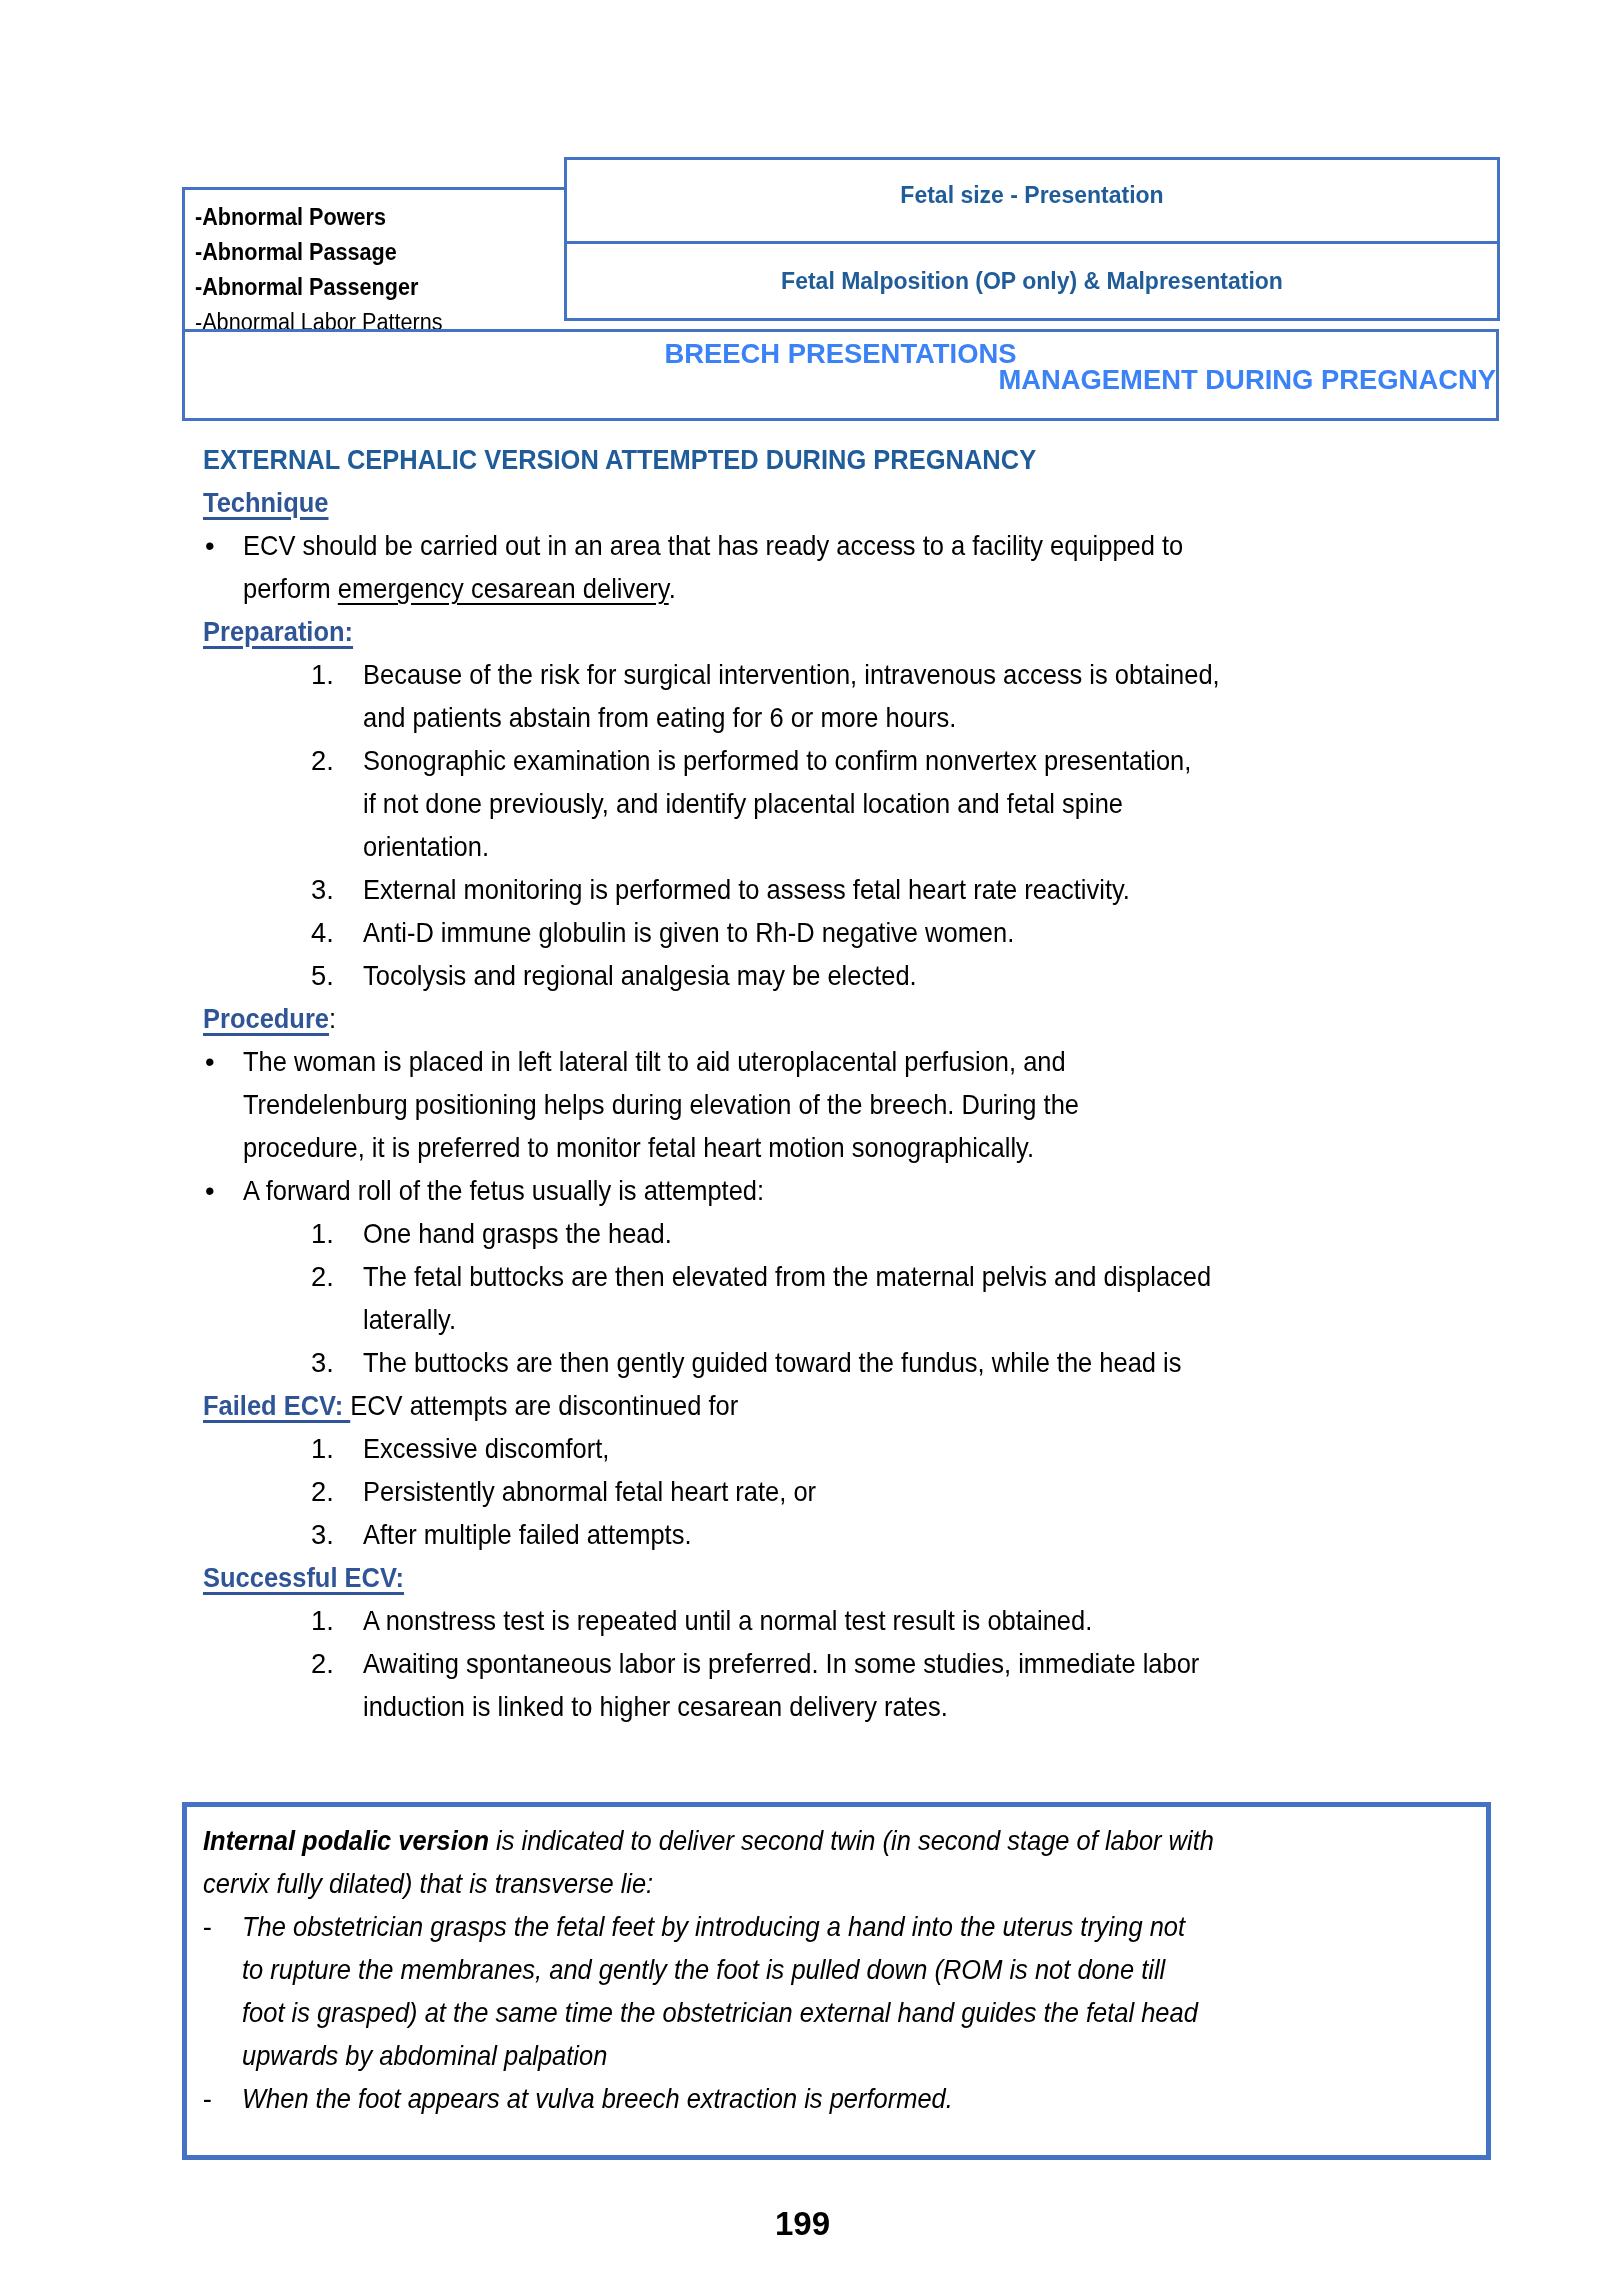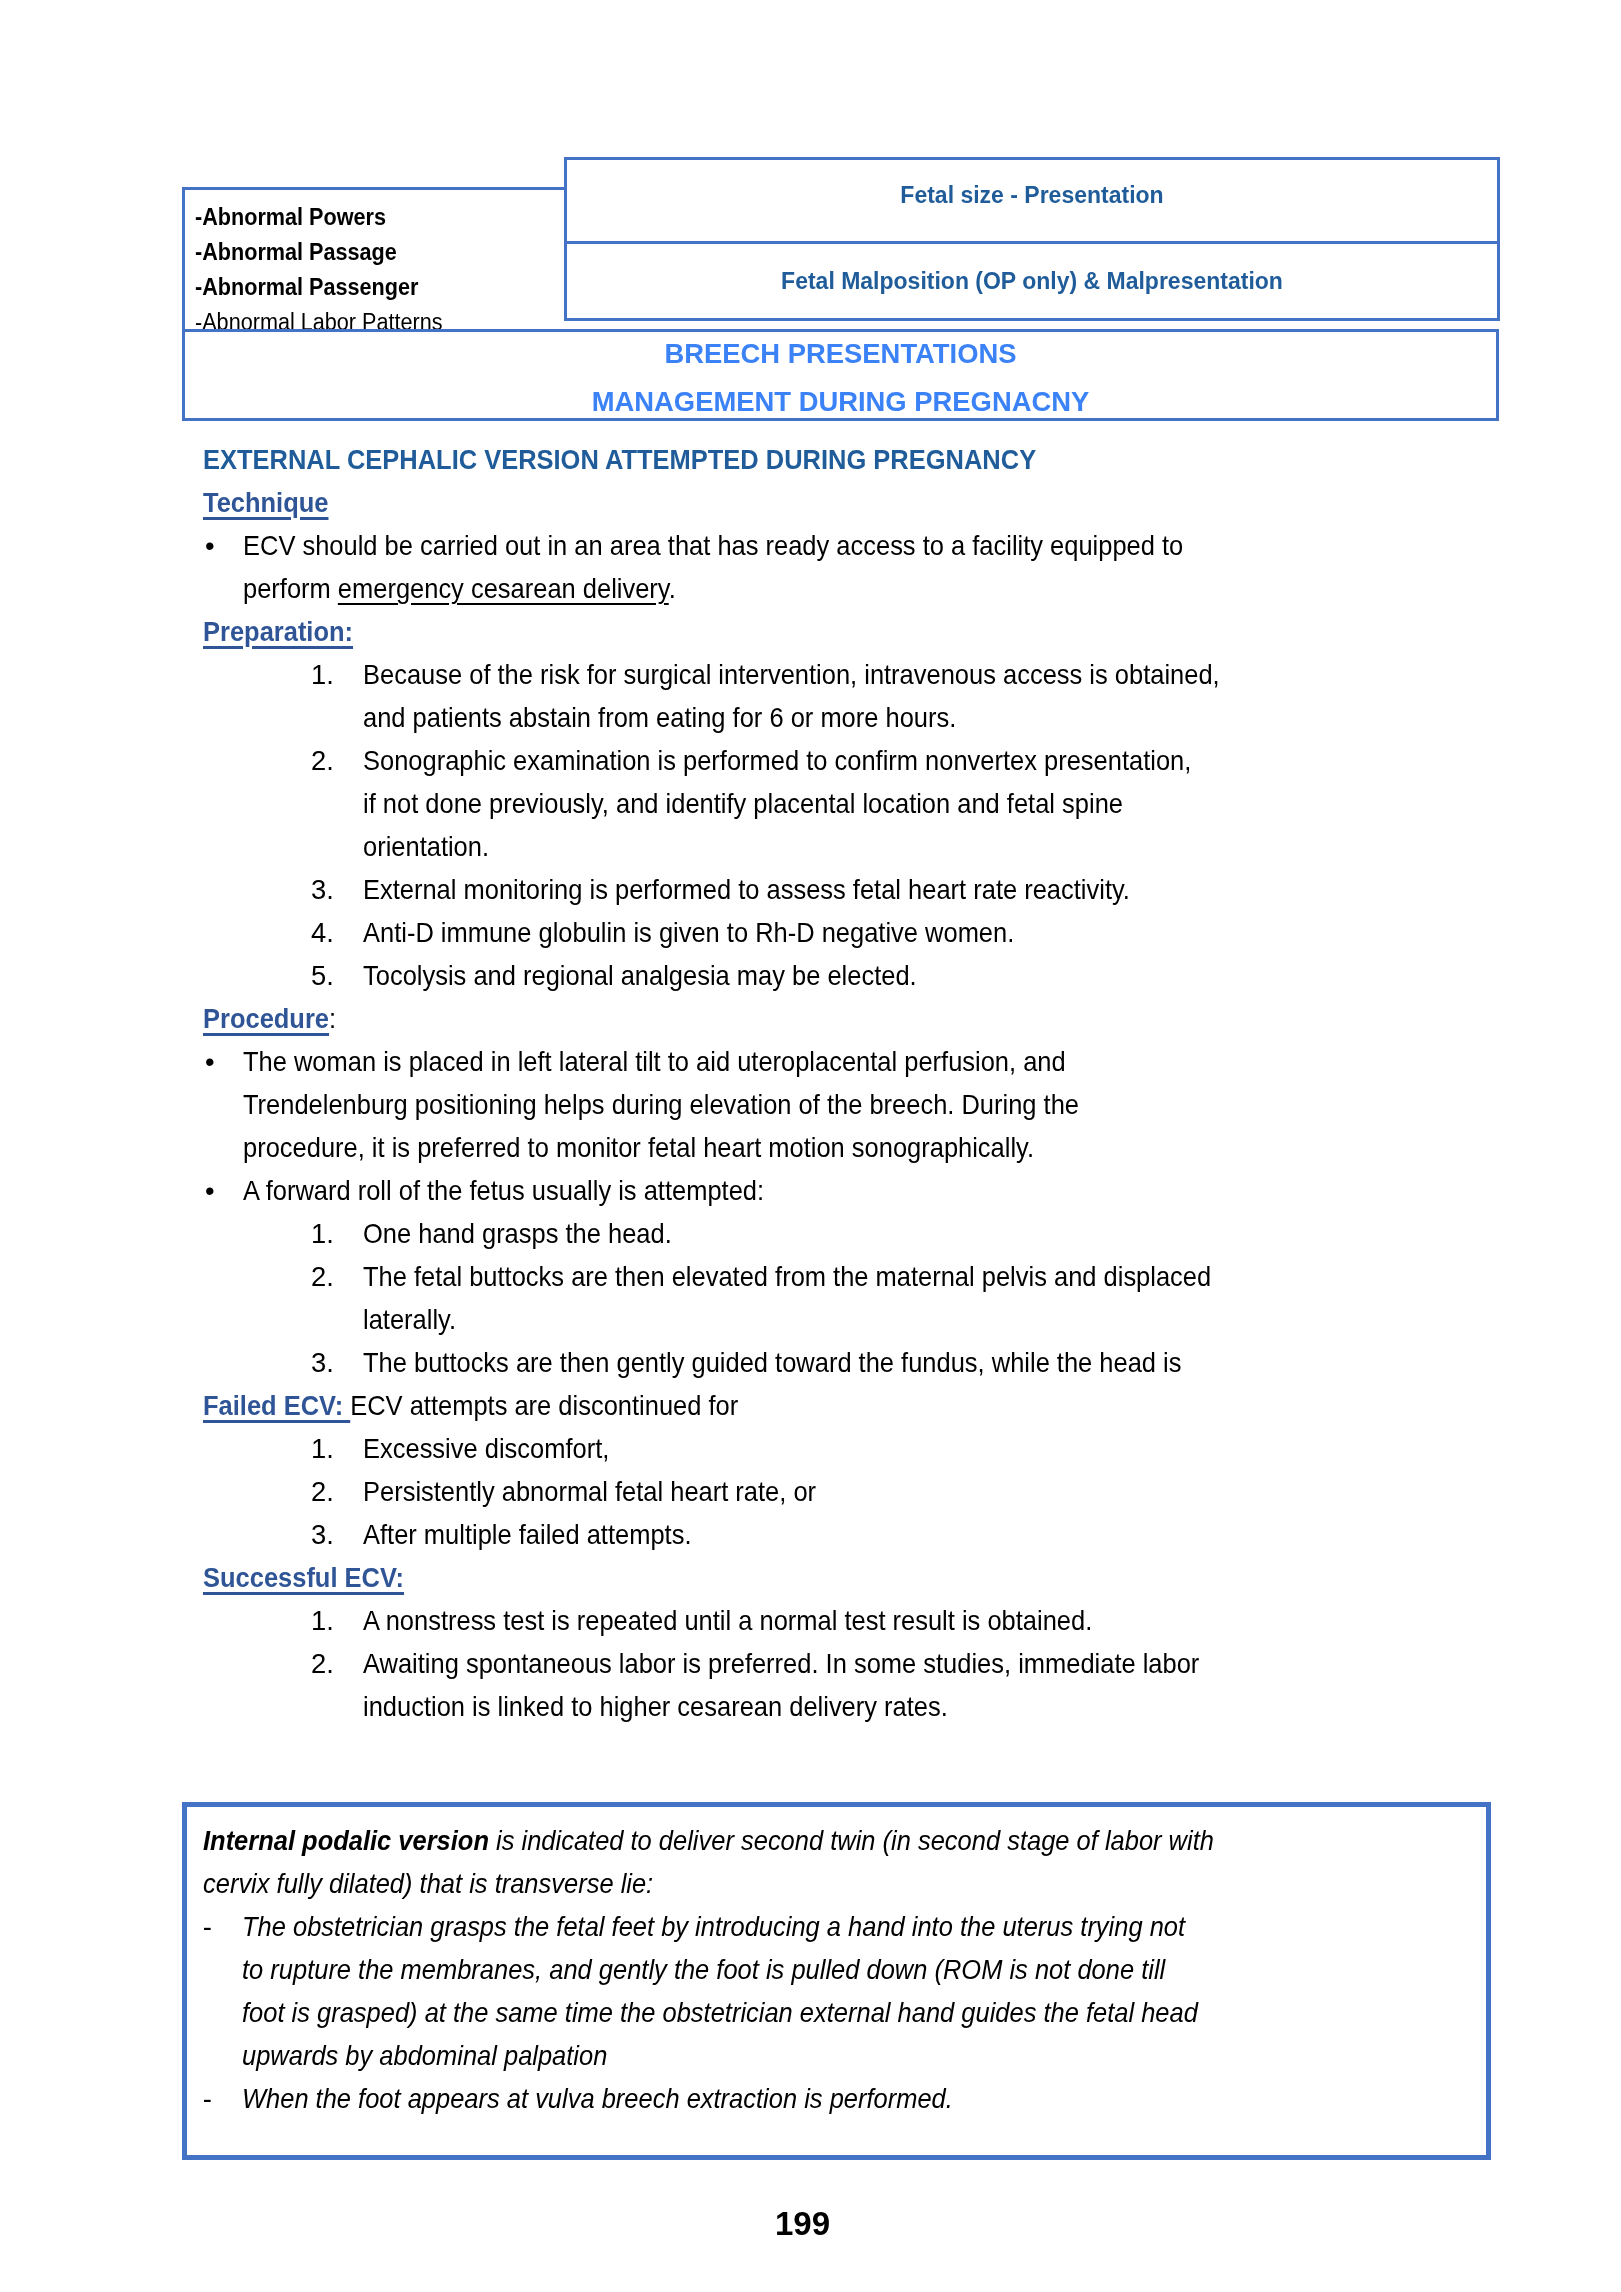--- a/index.html
+++ b/index.html
@@ -45,21 +45,21 @@
 </div>
 <div class="box hdr-r1">
   <div class="hdr-cell-text" style="top:21.6px;">Fetal size - Presentation</div>
 </div>
 <div class="box hdr-r2">
   <div class="hdr-cell-text" style="top:23.5px;">Fetal Malposition (OP only) &amp; Malpresentation</div>
 </div>
 
 <div class="box breech">
   <div class="t" style="top:0px;">BREECH PRESENTATIONS</div>
-  <div class="t" style="top:48px;">MANAGEMENT DURING PREGNACNY</div>
+  <div class="t" style="top:26px;text-align:right;">MANAGEMENT DURING PREGNACNY</div>
 </div>
 
 <div class="content">
   <div class="ln"><span class="txt heading">EXTERNAL CEPHALIC VERSION ATTEMPTED DURING PREGNANCY</span></div>
 
   <div class="ln"><span class="txt sub">Technique</span></div>
   <div class="ln">
     <span class="bullet-mark">•</span>
     <span class="bullet-text txt">ECV should be carried out in an area that has ready access to a facility equipped to</span>
   </div>

